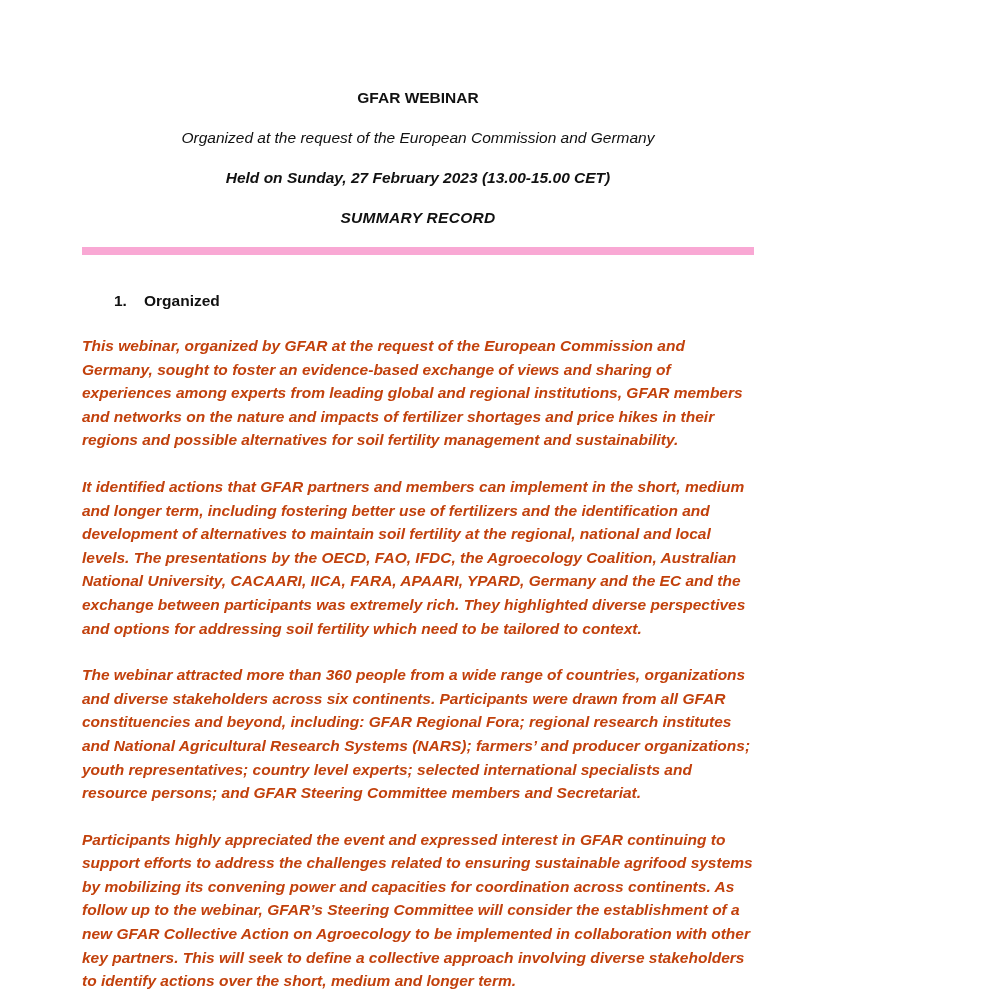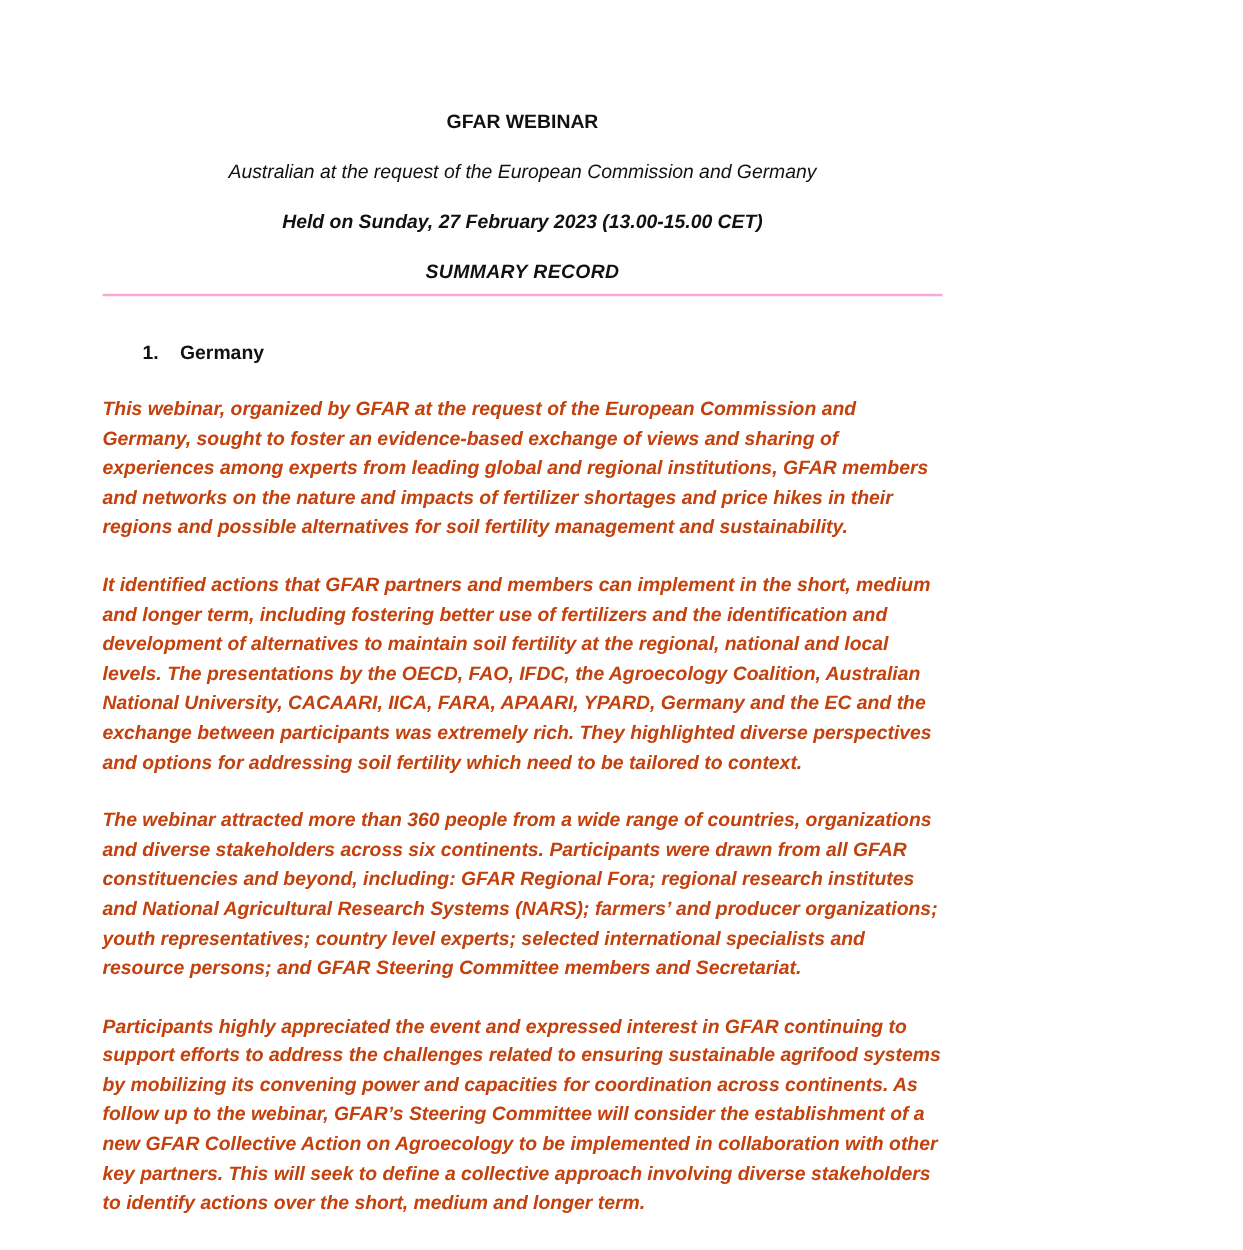--- a/index.html
+++ b/index.html
@@ -19,22 +19,22 @@
   .heading {
     text-align: center;
     font-size: 15.5px;
     line-height: 19px;
     margin: 0 0 21px 0;
   }
   .h-bold        { font-weight: 700; }
   .h-italic      { font-style: italic; }
   .h-bold-italic { font-weight: 700; font-style: italic; }
   .summary-wrap {
-    border-bottom: 2px solid #f9a8d4;
-    padding-bottom: 8px;
+    border-bottom: 8px solid #f9a8d4;
+    padding-bottom: 20px;
     margin: 0 0 36px 0;
   }
   .summary-wrap .heading {
     margin: 0;
     letter-spacing: 0.3px;
   }
   .section-heading {
     font-weight: 700;
     font-size: 15.5px;
     line-height: 19px;
@@ -56,30 +56,30 @@
   }
 </style>
 </head>
 <body>
 
 <div class="page">
 
   <div class="heading h-bold">GFAR WEBINAR</div>
 
 
-  <div class="heading h-italic">Australian at the request of the European Commission and Germany</div>
+  <div class="heading h-italic">Organized at the request of the European Commission and Germany</div>
 
   <div class="heading h-bold-italic">Held on Sunday, 27 February 2023 (13.00-15.00 CET)</div>
 
   <div class="summary-wrap">
     <div class="heading h-bold-italic">SUMMARY RECORD</div>
   </div>
 
   <div class="section-heading">
-    <span class="sec-num">1.</span><span>Germany</span>
+    <span class="sec-num">1.</span><span>Organized</span>
   </div>
 
   <p class="body-para">This webinar, organized by GFAR at the request of the European Commission and Germany, sought to foster an evidence-based exchange of views and sharing of experiences among experts from leading global and regional institutions, GFAR members and networks on the nature and impacts of fertilizer shortages and price hikes in their regions and possible alternatives for soil fertility management and sustainability.</p>
 
   <p class="body-para">It identified actions that GFAR partners and members can implement in the short, medium and longer term, including fostering better use of fertilizers and the identification and development of alternatives to maintain soil fertility at the regional, national and local levels. The presentations by the OECD, FAO, IFDC, the Agroecology Coalition, Australian National University, CACAARI, IICA, FARA, APAARI, YPARD, Germany and the EC and the exchange between participants was extremely rich. They highlighted diverse perspectives and options for addressing soil fertility which need to be tailored to context.</p>
 
   <p class="body-para">The webinar attracted more than 360 people from a wide range of countries, organizations and diverse stakeholders across six continents. Participants were drawn from all GFAR constituencies and beyond, including: GFAR Regional Fora; regional research institutes and National Agricultural Research Systems (NARS); farmers’ and producer organizations; youth representatives; country level experts; selected international specialists and resource persons; and GFAR Steering Committee members and Secretariat.</p>
 
   <p class="body-para">Participants highly appreciated the event and expressed interest in GFAR continuing to support efforts to address the challenges related to ensuring sustainable agrifood systems by mobilizing its convening power and capacities for coordination across continents. As follow up to the webinar, GFAR’s Steering Committee will consider the establishment of a new GFAR Collective Action on Agroecology to be implemented in collaboration with other key partners. This will seek to define a collective approach involving diverse stakeholders to identify actions over the short, medium and longer term.</p>
 

